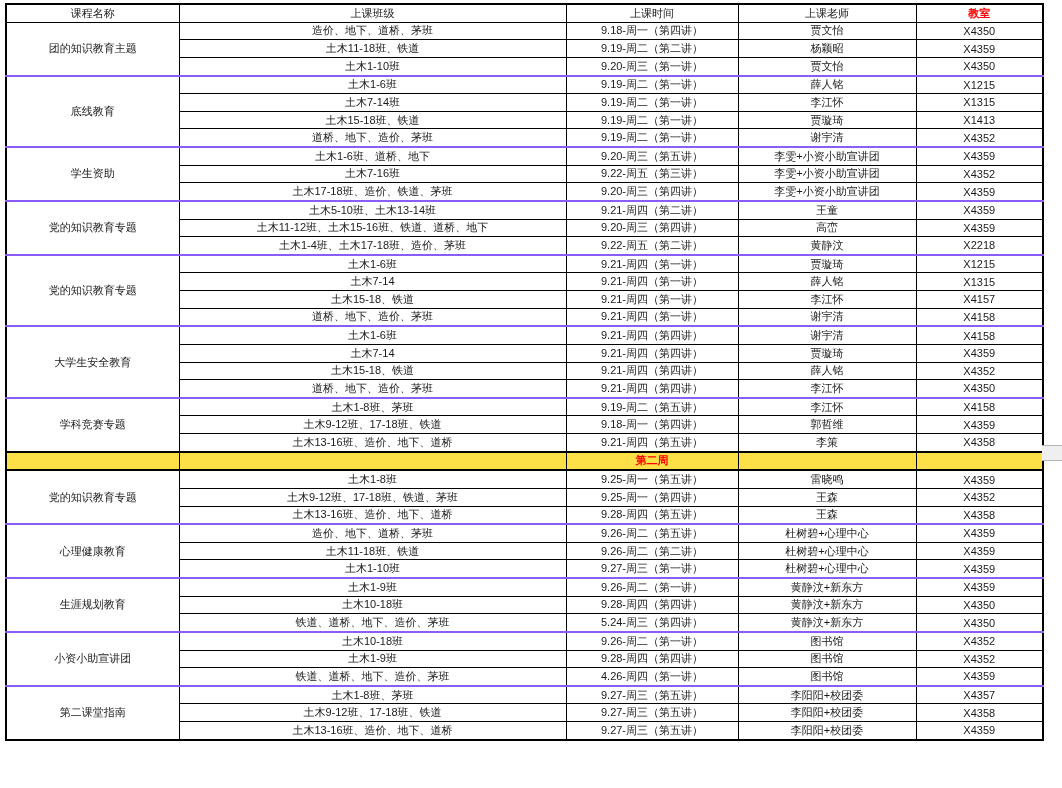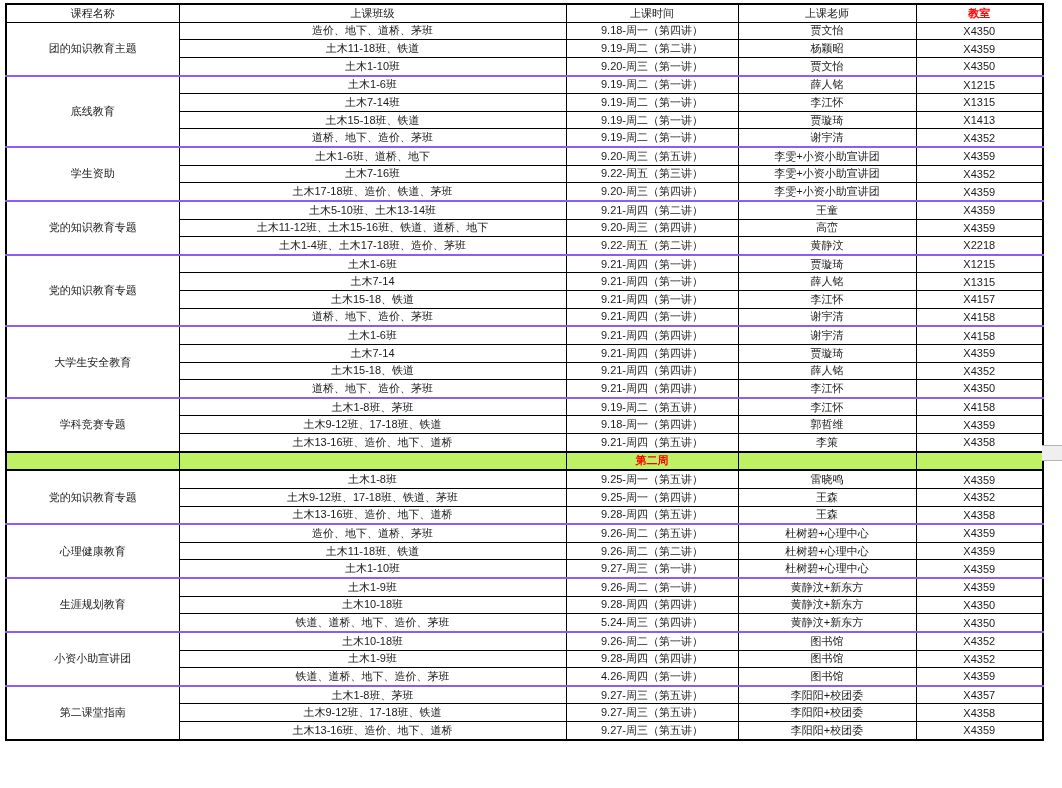--- a/index.html
+++ b/index.html
@@ -46,21 +46,21 @@
   .schedule thead th { border-bottom: 1px solid #000; }
   .schedule th.room-head {
     color: #FF0000;
     font-weight: bold;
   }
   
   .schedule tbody tr.group-start td { border-top: 2px solid #8b5cf6; }
   .schedule tbody tr.group-start:first-child td { border-top-width: 1px; }
 
   .schedule tr.separator-row td {
-    background: #bef264;
+    background: #fde047;
     border-top: 2px solid #000;
     border-bottom: 2px solid #000;
   }
   .schedule tr.separator-row td.sep-label {
     color: #FF0000;
     font-weight: bold;
   }
   
   .edge-strip {
     position: absolute;

